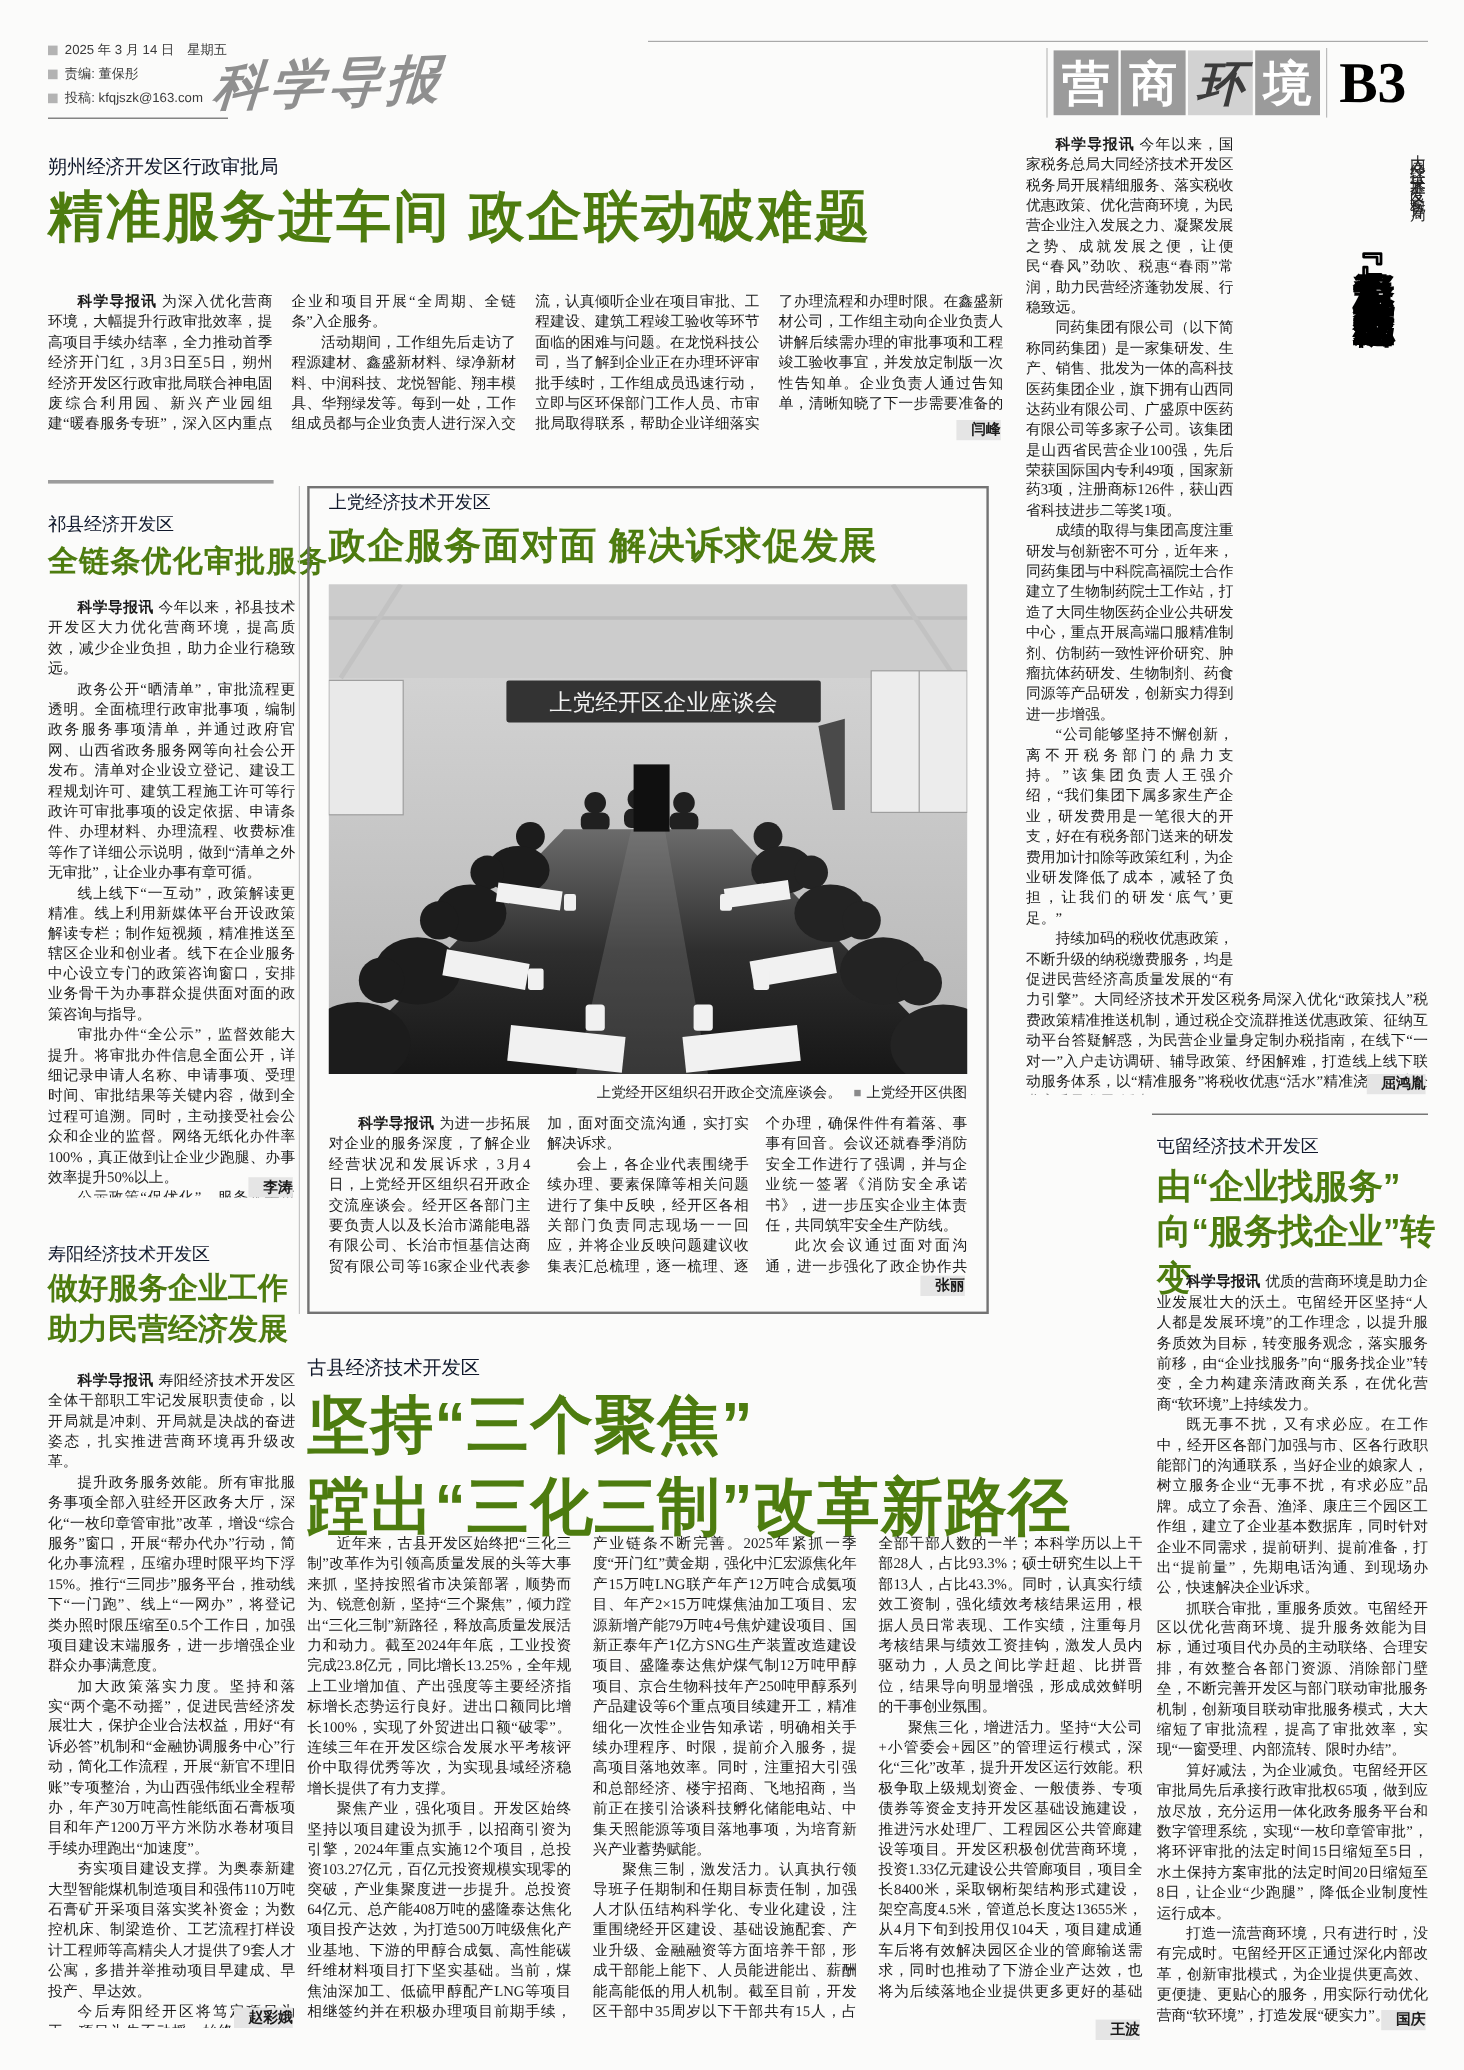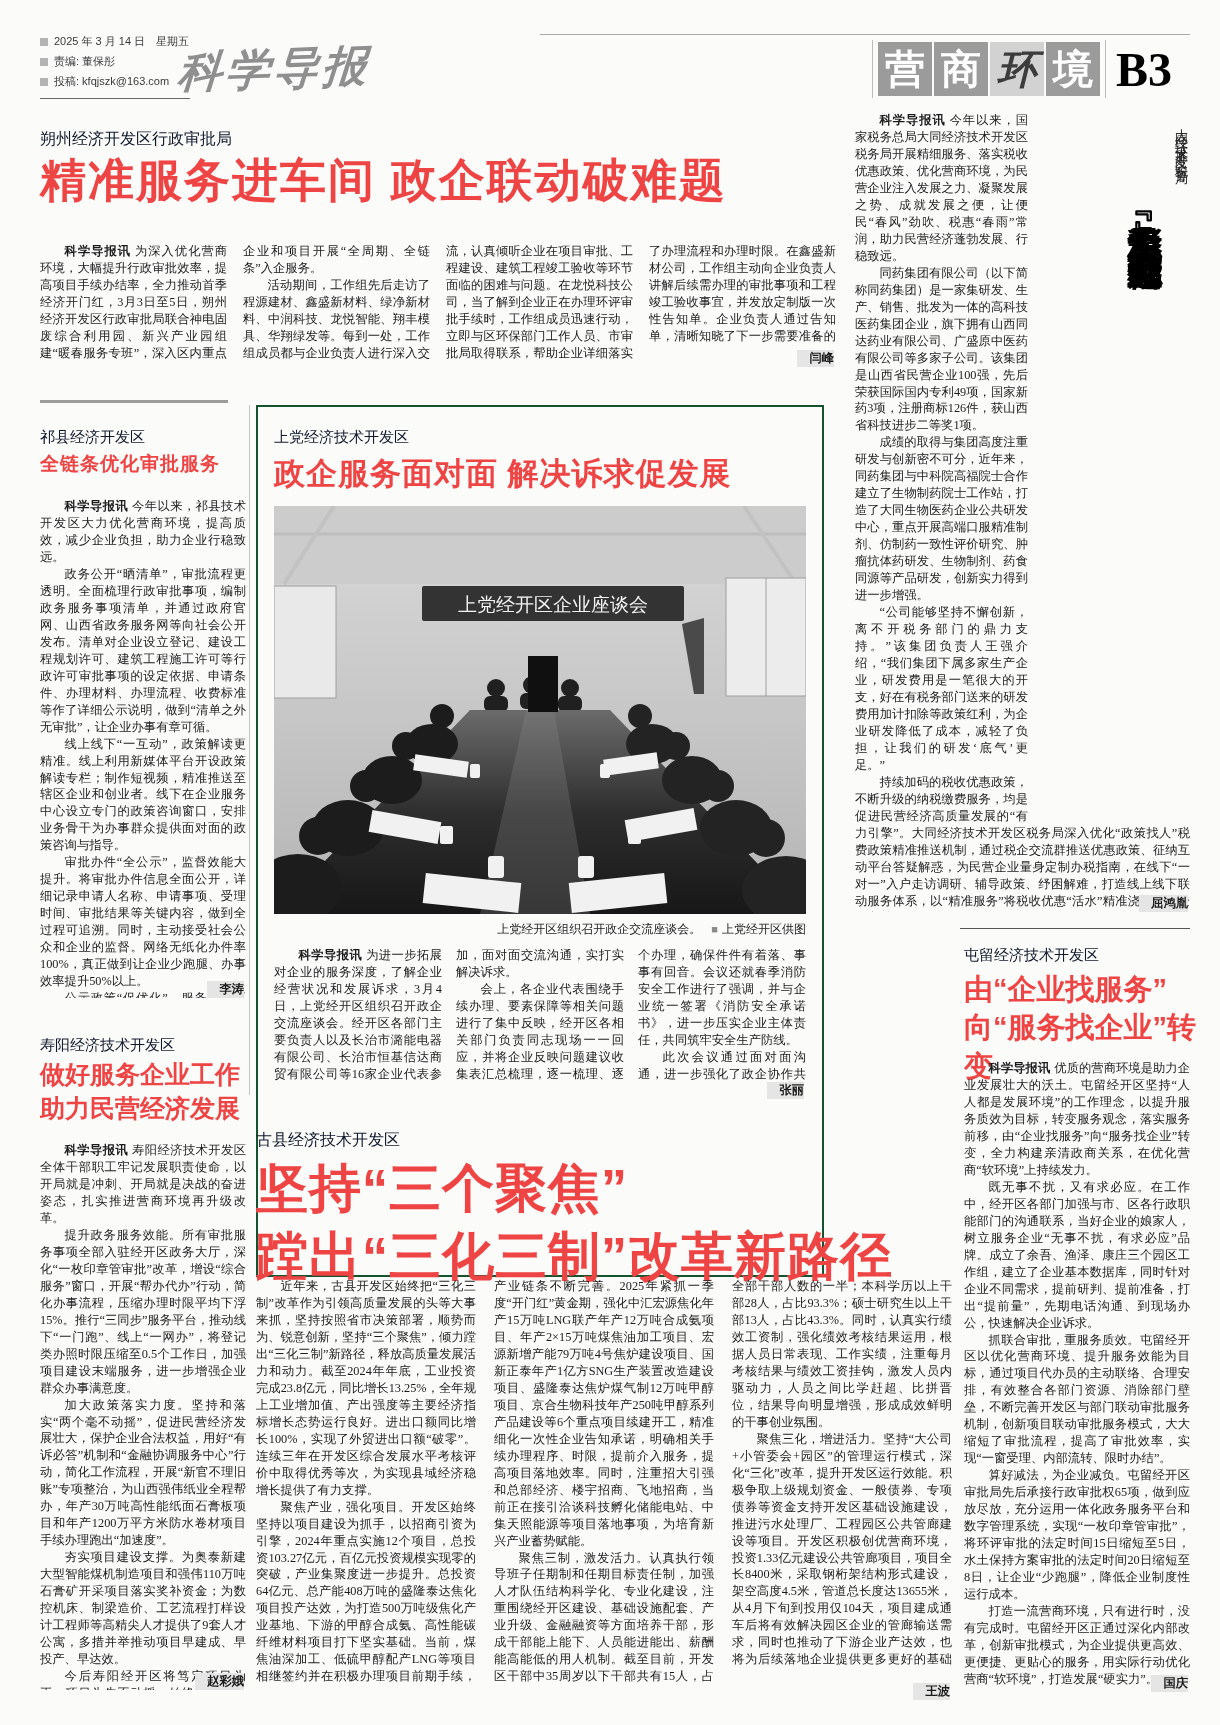--- a/index.html
+++ b/index.html
@@ -19,21 +19,21 @@
   .hdr-rule { position:absolute; left:540px; top:34px; width:650px; height:1px; background:#a9a9a9; }
   .section-wrap { position:absolute; left:868px; top:40px; display:flex; align-items:center; }
   .vrule { width:1px; height:58px; background:#bbb; margin:0 4px; }
   .sec-block { width:54px; height:54px; margin:0 1px; background:#9b9b9b; color:#fff;
     font-family:"Liberation Sans",sans-serif; font-weight:bold; font-size:40px;
     display:flex; align-items:center; justify-content:center; }
   .sec-block.alt { background:#d2d2d2; color:#3c3c3c; font-family:"Liberation Serif",serif; font-style:italic; }
   .page-no { font-family:"Liberation Serif",serif; font-weight:bold; font-size:48px; color:#000; margin-left:6px; }
   
   .kicker { font-family:Liberation Mono, monospace; color:#0f172a; }
-  .headline { font-family:"Liberation Sans",sans-serif; font-weight:900; color:#ef4444; }
+  .headline { font-family:"Liberation Sans",sans-serif; font-weight:900; color:#4d7c0f; }
   .body-text { font-size:12.3px; line-height:1.38; text-align:justify; color:#1b1b1b; }
   .body-text p { text-indent:2em; }
   .wire { font-family:"Liberation Sans",sans-serif; font-weight:bold; margin-right:4px; }
   .author { position:absolute; right:2px; bottom:0; font-family:"Liberation Sans",sans-serif;
     font-weight:bold; font-size:12.3px; background:#e5e5e5; padding-left:12px; }
   
   .shz-kicker { position:absolute; left:40px; top:129px; font-size:16px; }
   .shz-headline { position:absolute; left:40px; top:150px; width:800px; font-size:46px; letter-spacing:2px; }
   .shz-body { position:absolute; left:40px; top:243px; width:796px; height:124px;
     column-count:4; column-gap:16px; overflow:hidden; }
@@ -42,28 +42,28 @@
   .tax-float { float:right; width:152px; height:706px; margin-left:10px; display:flex; gap:8px; justify-content:flex-end; }
   .tax-headline-col { display:flex; flex-direction:column; align-items:center; padding-top:88px; }
   .tax-headline { writing-mode:vertical-rl; font-family:"Liberation Serif",serif; font-weight:900;
     color:#000; font-size:35px; line-height:1.12; }
   .tax-headline-col .seg2 { margin-top:26px; }
   .tax-kicker { writing-mode:vertical-rl; font-size:13px; letter-spacing:4px; color:#222;
     font-family:"Liberation Sans",sans-serif; padding-top:6px; }
   
   .rule3 { position:absolute; height:3px; background:#9c9c9c; }
   .qx-kicker { position:absolute; left:40px; top:428px; font-size:15px; }
-  .qx-headline { position:absolute; left:40px; top:451px; font-size:19px; letter-spacing:1px; }
+  .qx-headline { position:absolute; left:40px; top:451px; font-size:25px; letter-spacing:1px; }
   .qx-body { position:absolute; left:40px; top:498px; width:206px; height:500px; overflow:hidden; }
   .sy-kicker { position:absolute; left:40px; top:1036px; font-size:15px;text-align:center; }
   .sy-headline { position:absolute; left:40px; top:1058px; font-size:25px; line-height:1.35; }
   .sy-body { position:absolute; left:40px; top:1142px; width:206px; height:548px; overflow:hidden; }
   
-  .sd-box { position:absolute; left:256px; top:405px; width:568px; height:872px;
-    border:2px solid #14532d; padding:21px 16px; }
+  .sd-box { position:absolute; left:256px; top:405px; width:568px; height:690px;
+    border:2px solid #737373; padding:2px 16px; }
   .sd-kicker { font-size:15px; }
   .sd-headline { font-size:31px; margin-top:6px; letter-spacing:1px; }
   .sd-photo { margin-top:11px; width:532px; height:408px; display:block; background:#cfcfcf; }
   .sd-caption { margin-top:7px; font-size:12px; text-align:right; color:#222; }
   .credit-sq { color:#8a8a8a; margin:0 4px 0 10px; font-size:11px; }
   .sd-body { position:relative; margin-top:9px; height:152px; column-count:3; column-gap:14px; overflow:hidden; }
   .colrule { position:absolute; width:1px; background:#c4c4c4; }
   
   .gx-kicker { position:absolute; left:256px; top:1130px; font-size:16px; }
   .gx-headline { position:absolute; left:256px; top:1155px; font-size:52px; line-height:1.3; letter-spacing:1px; }

